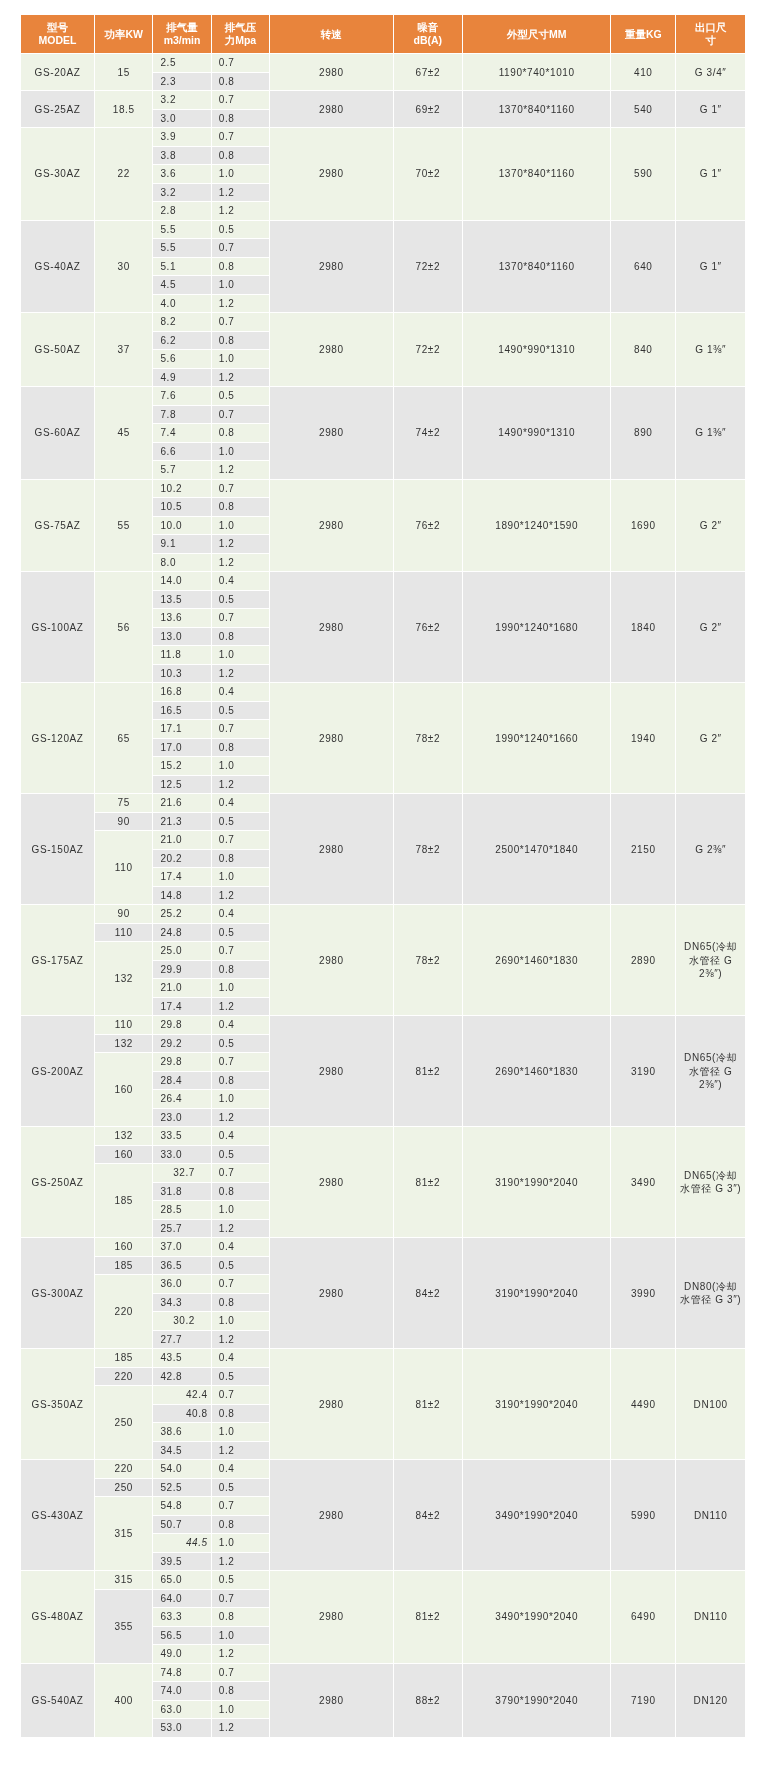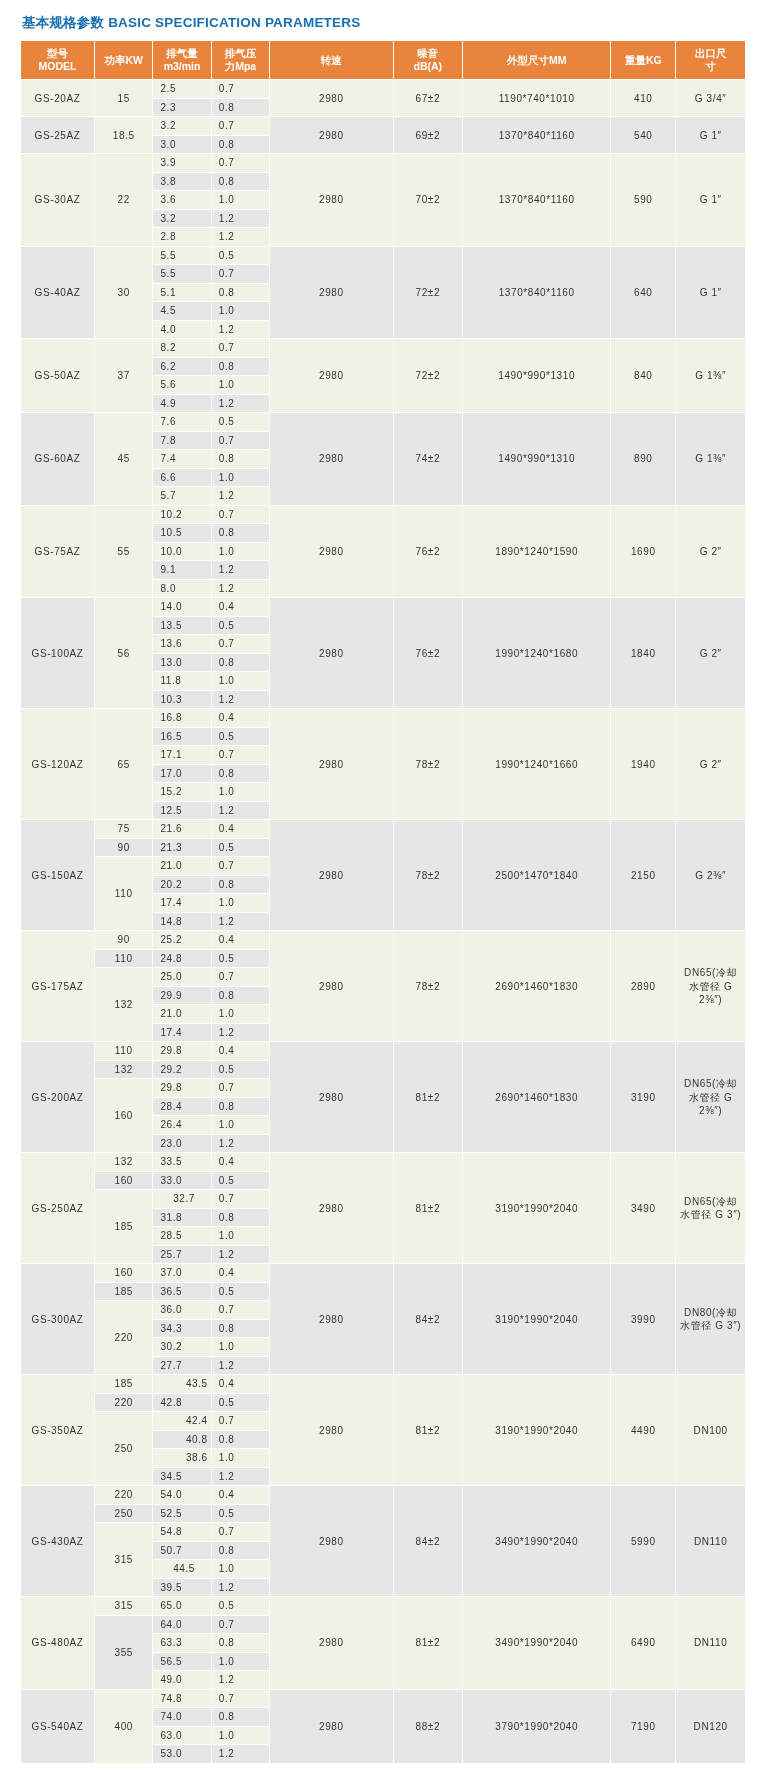--- a/index.html
+++ b/index.html
@@ -72,21 +72,20 @@
   td.shade-b { background: #e6e6e6; }
   td.num { letter-spacing: 1.1px; }
   td.model { font-size: 10.5px; letter-spacing: 0.3px; }
   td.multi { line-height: 1.45; }
   .hdr-line { display: block; }
 </style>
 </head>
 <body>
 
 <div class="page">
-  <div class="title-en">基本规格参数 BASIC SPECIFICATION PARAMETERS</div>
 
   <table class="spec">
     <colgroup>
       <col class="c-model">
         <col class="c-power">
         <col class="c-flow">
         <col class="c-press">
       <col class="c-speed">
         <col class="c-noise">
         <col class="c-dim">
@@ -504,31 +503,31 @@
         <tr>
           <td rowspan="4" class="num shade-a">220</td>
           <td class="num shade-a" style="text-align: left; padding-left: 7px;">36.0</td>
           <td class="num shade-a" style="text-align: left; padding-left: 7px;">0.7</td>
         </tr>
         <tr>
           <td class="num shade-b" style="text-align: left; padding-left: 7px;">34.3</td>
           <td class="num shade-b" style="text-align: left; padding-left: 7px;">0.8</td>
         </tr>
         <tr>
-          <td class="num shade-a" style="text-align: left; padding-left: 7px; margin-top: 8px;">30.2</td>
+          <td class="num shade-a" style="text-align: center; padding-left: 7px; margin-top: 8px;">30.2</td>
           <td class="num shade-a" style="text-align: left; padding-left: 7px;">1.0</td>
         </tr>
         <tr>
           <td class="num shade-b" style="text-align: left; padding-left: 7px;">27.7</td>
           <td class="num shade-b" style="text-align: left; padding-left: 7px;">1.2</td>
         </tr>
         <tr>
           <td rowspan="6" class="model shade-a">GS-350AZ</td>
           <td rowspan="1" class="num shade-a">185</td>
-          <td class="num shade-a" style="text-align: right; padding-left: 7px;">43.5</td>
+          <td class="num shade-a" style="text-align: left; padding-left: 7px;">43.5</td>
           <td class="num shade-a" style="text-align: left; padding-left: 7px;">0.4</td>
           <td rowspan="6" class="num shade-a">2980</td>
           <td rowspan="6" class="num shade-a">81±2</td>
           <td rowspan="6" class="num shade-a">3190*1990*2040</td>
           <td rowspan="6" class="num shade-a">4490</td>
           <td rowspan="6" class="multi shade-a">DN100</td>
         </tr>
         <tr>
           <td rowspan="1" class="num shade-b">220</td>
           <td class="num shade-b" style="text-align: left; padding-left: 7px;">42.8</td>
@@ -537,21 +536,21 @@
         <tr>
           <td rowspan="4" class="num shade-a">250</td>
           <td class="num shade-a" style="text-align: right; padding-left: 7px;">42.4</td>
           <td class="num shade-a" style="text-align: left; padding-left: 7px;">0.7</td>
         </tr>
         <tr>
           <td class="num shade-b" style="text-align: right; padding-left: 7px;">40.8</td>
           <td class="num shade-b" style="text-align: left; padding-left: 7px;">0.8</td>
         </tr>
         <tr>
-          <td class="num shade-a" style="text-align: right; padding-left: 7px;">38.6</td>
+          <td class="num shade-a" style="text-align: left; padding-left: 7px;">38.6</td>
           <td class="num shade-a" style="text-align: left; padding-left: 7px;">1.0</td>
         </tr>
         <tr>
           <td class="num shade-b" style="text-align: left; padding-left: 7px;">34.5</td>
           <td class="num shade-b" style="text-align: left; padding-left: 7px;">1.2</td>
         </tr>
         <tr>
           <td rowspan="6" class="model shade-b">GS-430AZ</td>
           <td rowspan="1" class="num shade-a">220</td>
           <td class="num shade-a" style="text-align: left; padding-left: 7px;">54.0</td>
@@ -570,21 +569,21 @@
         <tr>
           <td rowspan="4" class="num shade-a">315</td>
           <td class="num shade-a" style="text-align: left; padding-left: 7px;">54.8</td>
           <td class="num shade-a" style="text-align: left; padding-left: 7px;">0.7</td>
         </tr>
         <tr>
           <td class="num shade-b" style="text-align: left; padding-left: 7px;">50.7</td>
           <td class="num shade-b" style="text-align: left; padding-left: 7px;">0.8</td>
         </tr>
         <tr>
-          <td class="num shade-a" style="text-align: center; padding-left: 7px;">44.5</td>
+          <td class="num shade-a" style="text-align: right; padding-left: 7px; font-style: italic;">44.5</td>
           <td class="num shade-a" style="text-align: left; padding-left: 7px;">1.0</td>
         </tr>
         <tr>
           <td class="num shade-b" style="text-align: left; padding-left: 7px;">39.5</td>
           <td class="num shade-b" style="text-align: left; padding-left: 7px;">1.2</td>
         </tr>
         <tr>
           <td rowspan="5" class="model shade-a">GS-480AZ</td>
           <td rowspan="1" class="num shade-a">315</td>
           <td class="num shade-a" style="text-align: left; padding-left: 7px; margin-left: 7px;">65.0</td>

